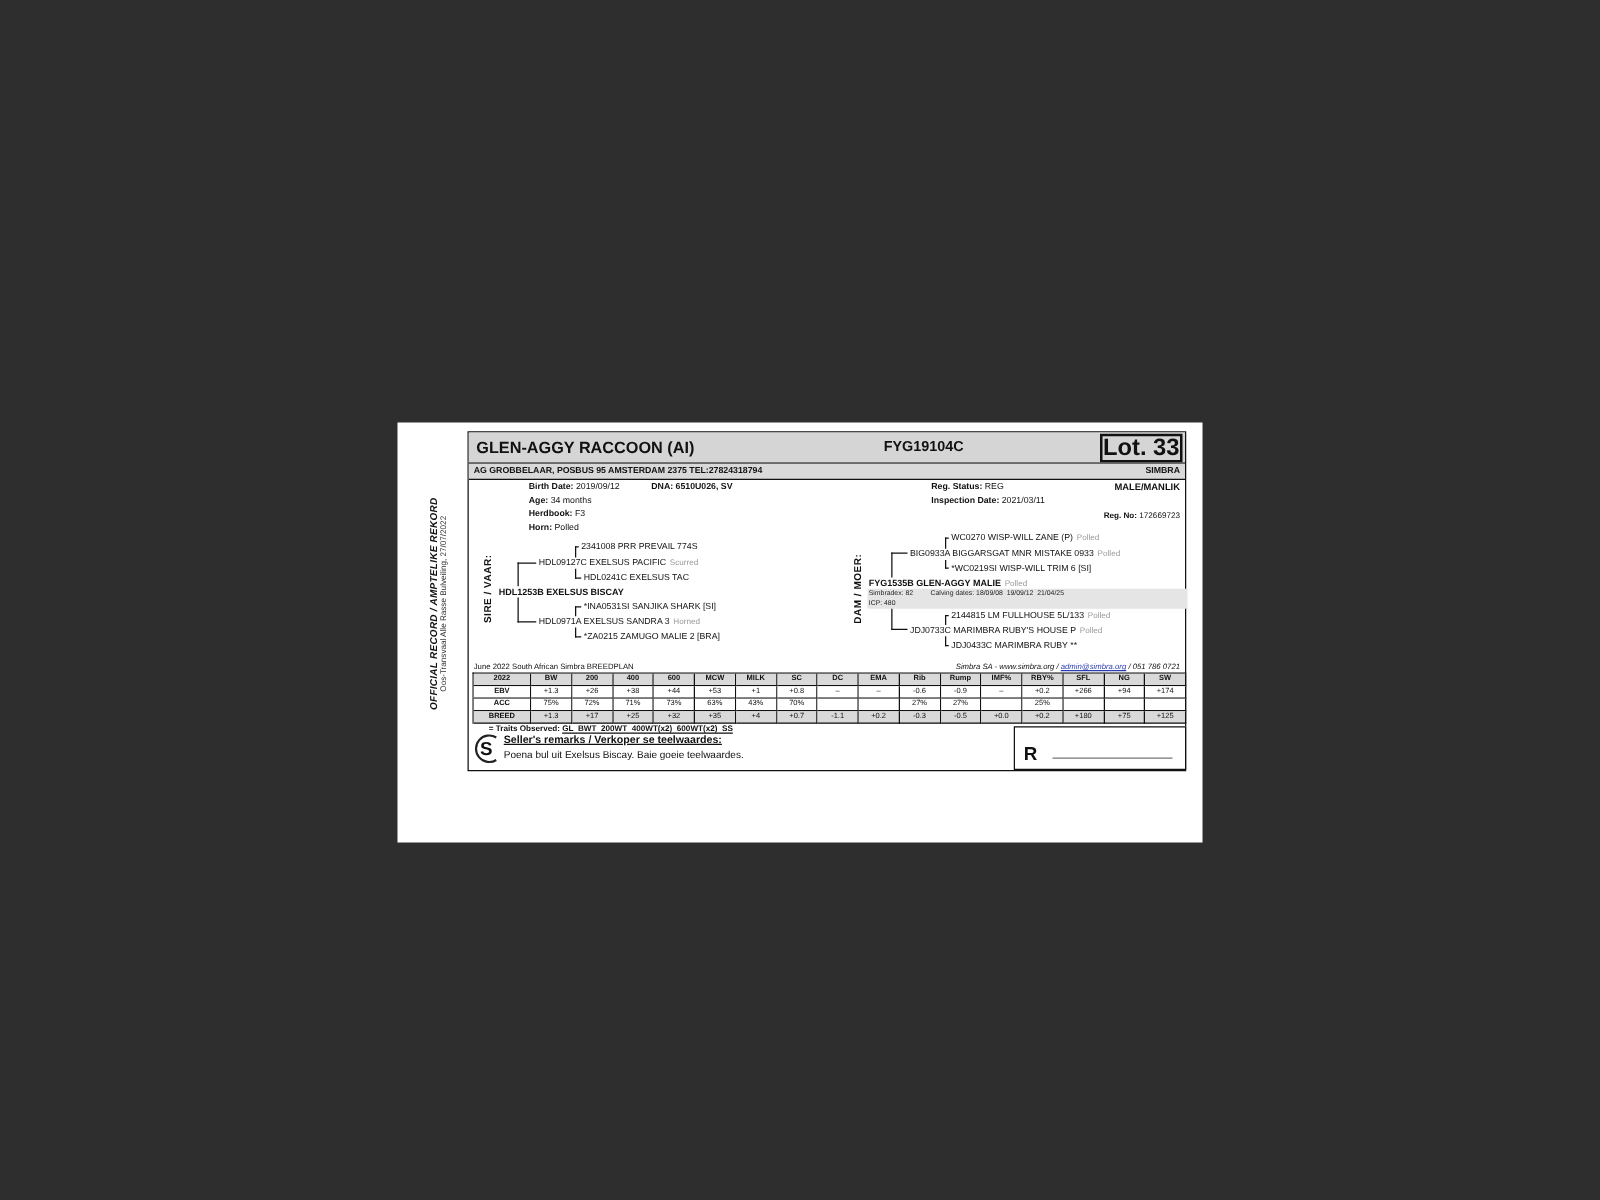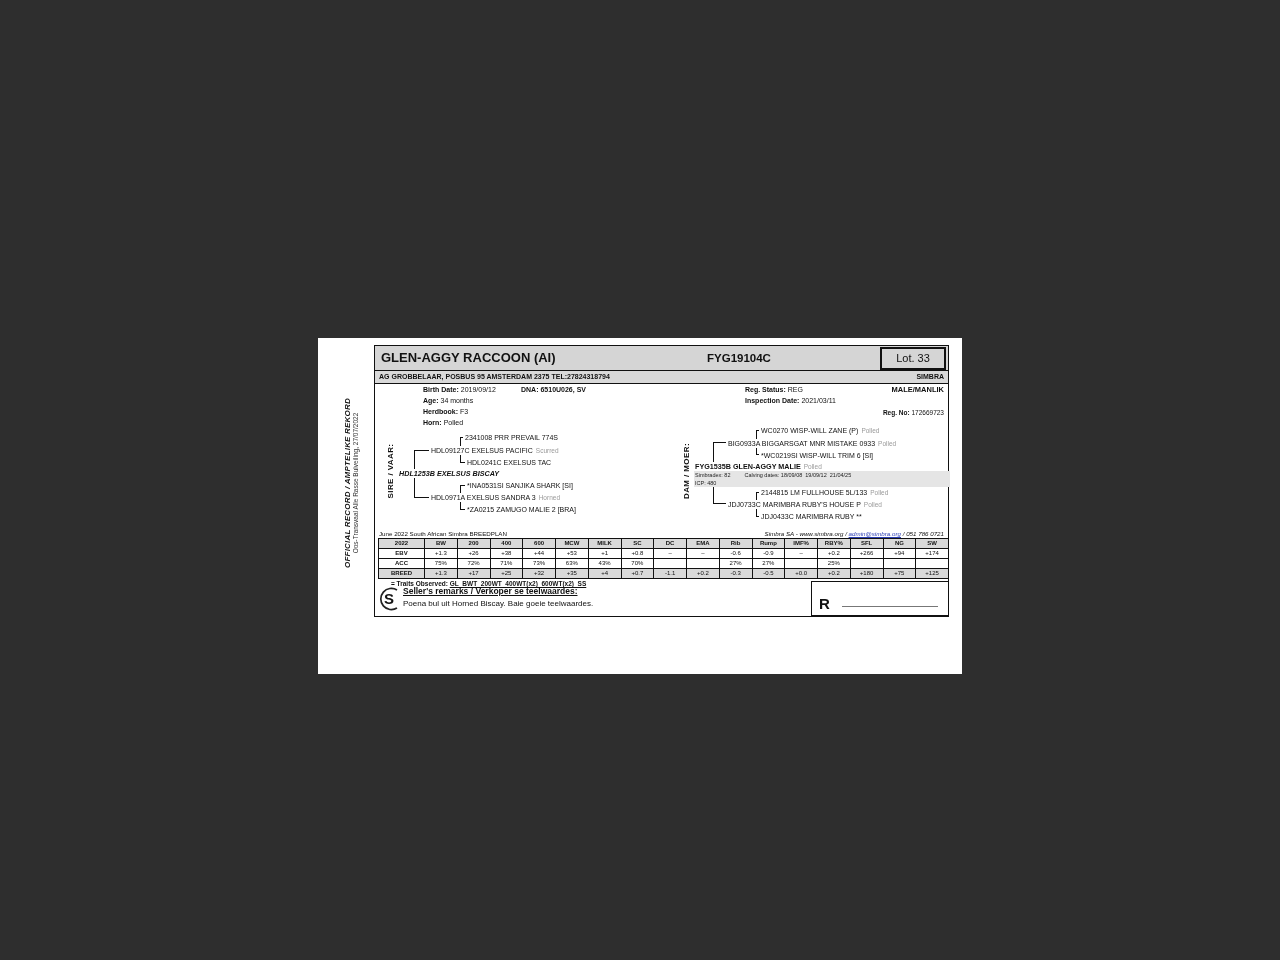--- a/index.html
+++ b/index.html
@@ -12,21 +12,21 @@
   .side-rot{position:absolute;left:-58px;top:130px;width:195px;height:30px;
     transform:rotate(-90deg);text-align:center;}
   .side-l1{font-size:8px;font-weight:bold;font-style:italic;letter-spacing:.2px;white-space:nowrap;}
   .side-l2{font-size:6.5px;color:#333;white-space:nowrap;}
   
   .content{position:absolute;left:56px;top:7px;width:573px;height:270px;border:1.5px solid #111;background:#fff;}
   .hrow1{position:absolute;left:0;top:0;width:100%;height:24px;background:#d5d5d5;border-bottom:1px solid #111;}
   .title{position:absolute;left:6px;top:0;line-height:24px;font-size:13px;font-weight:bold;white-space:nowrap;}
   .animal-id{position:absolute;left:332px;top:0;line-height:24px;font-size:11.5px;font-weight:bold;}
   .lotbox{position:absolute;right:2px;top:1px;width:62px;height:19px;border:2px solid #111;background:#d5d5d5;
-    text-align:center;line-height:19px;font-size:11px;font-weight:normal;}
+    text-align:center;line-height:19px;font-size:19px;font-weight:bold;}
   .hrow2{position:absolute;left:0;top:25px;width:100%;height:12px;background:#d9d9d9;border-bottom:1px solid #111;
     font-size:7px;font-weight:bold;line-height:12px;}
   .owner{position:absolute;left:4px;top:0;white-space:nowrap;}
   .breed{position:absolute;right:4px;top:0;}
   .t7{font-size:7px;line-height:9px;position:absolute;white-space:nowrap;margin-left:44px;}
   .b{font-weight:bold;}
   .gray{color:#9a9a9a;margin-left:3px;font-size:6.5px;}
   
   .vlabel{position:absolute;width:60px;height:16px;transform:rotate(-90deg);
     font-weight:bold;font-size:8px;line-height:16px;text-align:center;letter-spacing:.4px;white-space:nowrap;}
@@ -96,21 +96,21 @@
     <div class="pline" style="left:39px;top:151px;width:16px;height:1px;"></div>
     <div class="pline" style="left:85px;top:91px;width:1px;height:26px;"></div>
     <div class="pline" style="left:85px;top:91px;width:6px;height:1px;"></div>
     <div class="pline" style="left:85px;top:116px;width:7px;height:1px;"></div>
     <div class="pline" style="left:85px;top:139px;width:1px;height:25px;"></div>
     <div class="pline" style="left:85px;top:139px;width:7px;height:1px;"></div>
     <div class="pline" style="left:85px;top:163px;width:7px;height:1px;"></div>
     <span class="ped" style="left:88px;top:87px;">2341008 PRR PREVAIL 774S</span>
     <span class="ped" style="left:54px;top:100px;"><span>HDL09127C EXELSUS PACIFIC</span><span class="gray">Scurred</span></span>
     <span class="ped" style="left:90px;top:112px;">HDL0241C EXELSUS TAC</span>
-    <span class="ped pedmain" style="left:22px;top:123px;font-style:italic;">HDL1253B EXELSUS BISCAY</span>
+    <span class="ped pedmain" style="left:22px;top:123px;">HDL1253B EXELSUS BISCAY</span>
     <span class="ped" style="left:90px;top:135px;">*INA0531SI SANJIKA SHARK [SI]</span>
     <span class="ped" style="left:54px;top:147px;"><span>HDL0971A EXELSUS SANDRA 3</span><span class="gray">Horned</span></span>
     <span class="ped" style="left:90px;top:159px;">*ZA0215 ZAMUGO MALIE 2 [BRA]</span>
 
     <div class="vlabel" style="left:282px;top:117px;">DAM / MOER:</div>
     <div class="pline" style="left:338px;top:96px;width:1px;height:62px;"></div>
     <div class="pline" style="left:338px;top:96px;width:14px;height:1px;"></div>
     <div class="pline" style="left:338px;top:157px;width:14px;height:1px;"></div>
     <div class="pline" style="left:381px;top:84px;width:1px;height:25px;"></div>
     <div class="pline" style="left:381px;top:84px;width:5px;height:1px;"></div>
@@ -207,21 +207,21 @@
       <div class="tc sh">+125</div>
     </div>
 
     <div class="traits"><span>=</span> <span>Traits Observed:</span> <span class="uline">GL&nbsp; BWT&nbsp; 200WT&nbsp; 400WT(x2)&nbsp; 600WT(x2)&nbsp; SS</span></div>
 
     <svg class="slogo" viewBox="0 0 26 26">
       <path d="M21 4 A 10.6 10.6 0 1 0 21 22" fill="none" stroke="#222" stroke-width="1.7"></path>
       <text x="13" y="18" font-size="15" font-weight="bold" text-anchor="middle" fill="#111" font-family="Liberation Sans, sans-serif">S</text>
     </svg>
     <div class="rem-head">Seller's remarks / Verkoper se teelwaardes:</div>
-    <div class="rem-text">Poena bul uit Horned Biscay. Baie goeie teelwaardes.</div>
+    <div class="rem-text">Poena bul uit Exelsus Biscay. Baie goeie teelwaardes.</div>
 
     <div class="rbox">
       <span class="rlab">R</span>
       <span class="rline"></span>
     </div>
 
   </div>
 </div>
 
 </body></html>

